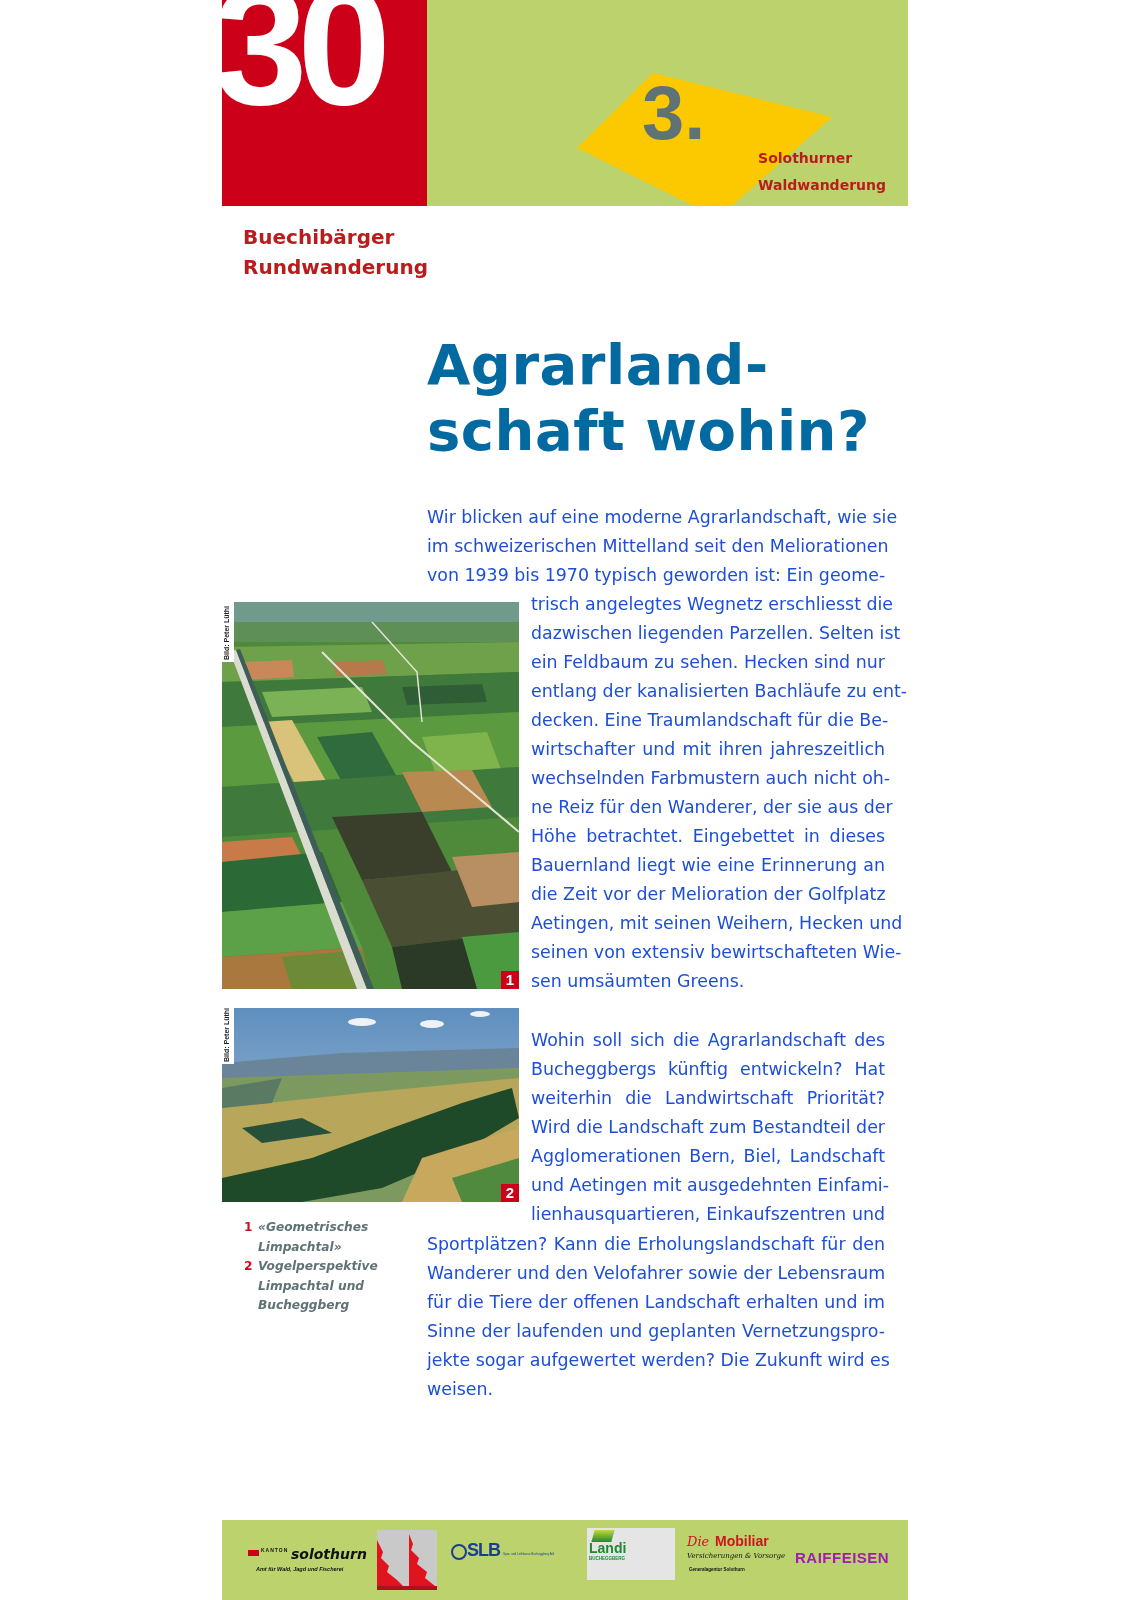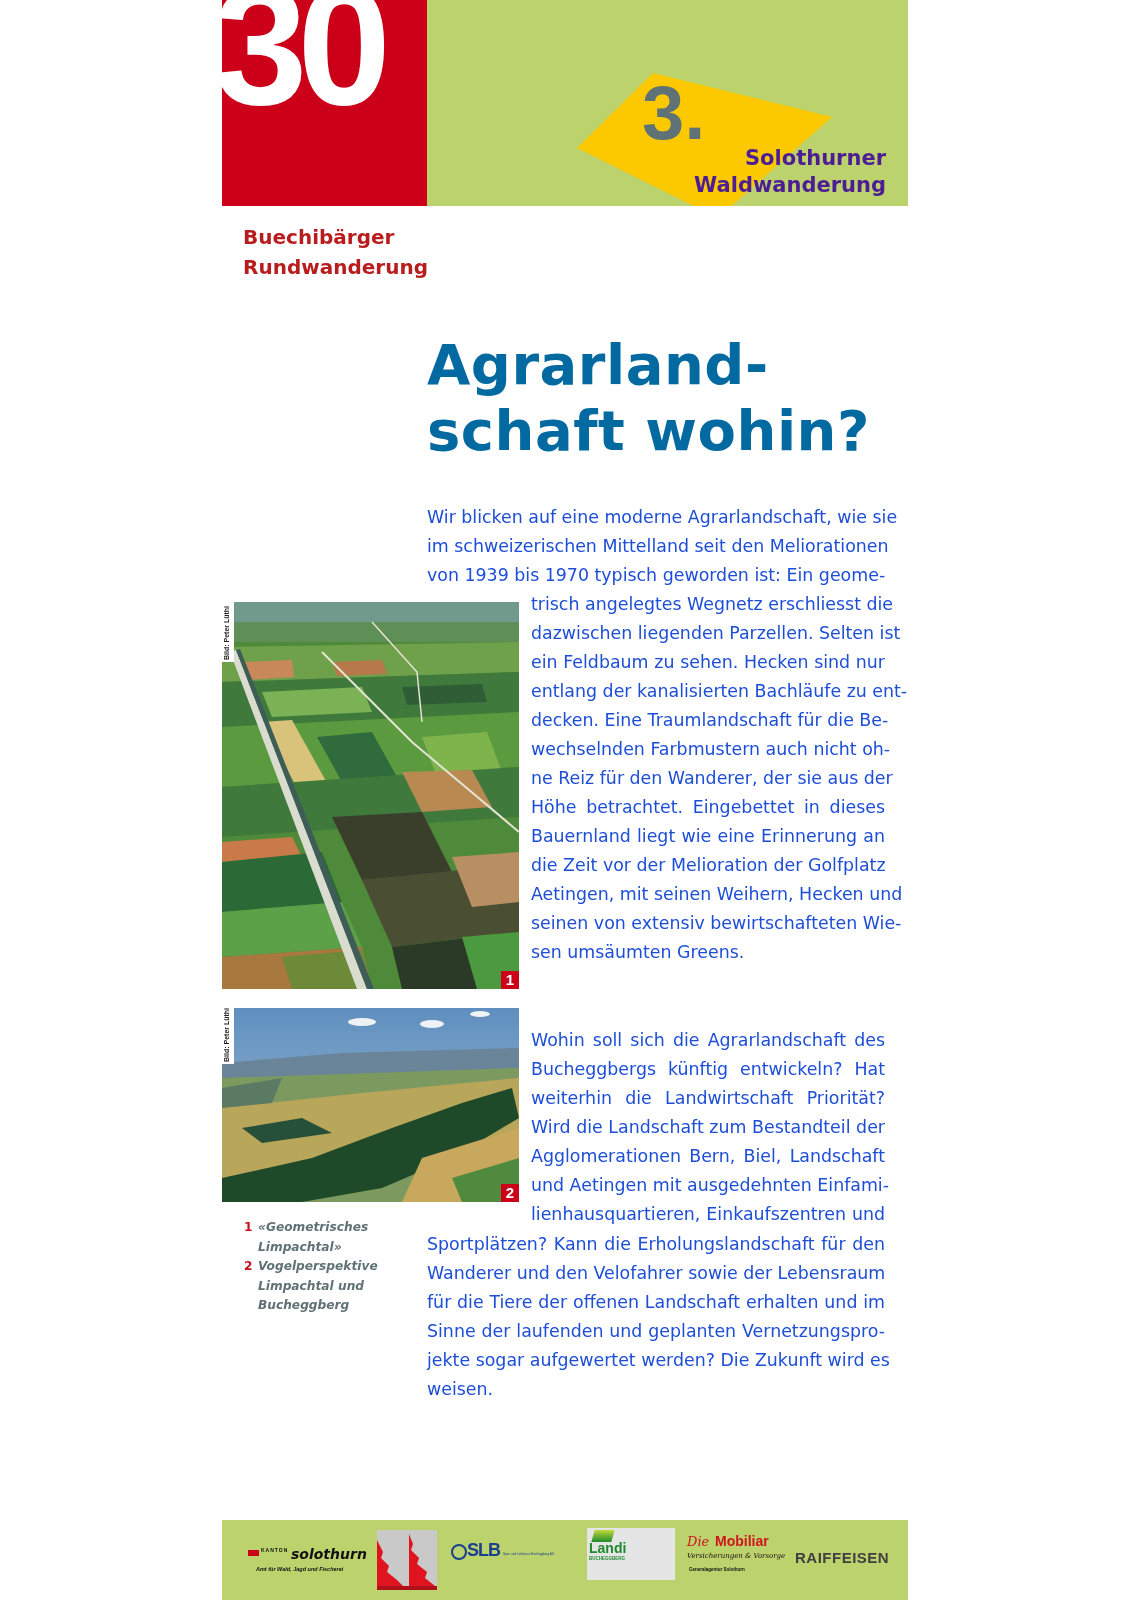--- a/index.html
+++ b/index.html
@@ -4,21 +4,21 @@
 <style>
   html, body { margin: 0; padding: 0; background: #ffffff; }
   body { width: 1131px; height: 1600px; position: relative; overflow: hidden; font-family: "DejaVu Sans", sans-serif; }
 
   .header { position: absolute; left: 222px; top: 0; width: 686px; height: 206px; background: #bcd26d; overflow: hidden; }
   .num-box { position: absolute; left: 0; top: 0; width: 205px; height: 206px; background: #cc0019; overflow: hidden; text-align: center; }
   .num-box span { position: absolute; left: -8px; top: -38px; font-family: "Liberation Sans", sans-serif; font-weight: bold; font-size: 168px; color: #ffffff; letter-spacing: -10px; line-height: 1; }
 
   .diamond { position: absolute; left: 0; top: 0; width: 686px; height: 230px; }
   .series-num { position: absolute; left: 420px; top: 75px; font-family: "Liberation Sans", sans-serif; font-weight: bold; font-size: 76px; color: #5f7275; line-height: 1; }
-  .series-text { position: absolute; right: 22px; top: 145px; text-align: right; font-family: "DejaVu Sans", sans-serif; font-weight: bold; font-size: 21px; line-height: 27px; color: #4c1d95; }
+  .series-text { position: absolute; right: 22px; top: 145px; font-family: "DejaVu Sans", sans-serif; font-weight: bold; font-size: 14px; line-height: 27px; color: #b91c1c; }
 
   .route-title { position: absolute; left: 243px; top: 222px; font-family: "DejaVu Sans", sans-serif; font-weight: bold; font-size: 20px; line-height: 30px; color: #b91c1c; }
 
   .headline { position: absolute; left: 427px; top: 332px; font-family: "DejaVu Sans", sans-serif; font-weight: bold; font-size: 56px; line-height: 66px; color: #0369a1; letter-spacing: 0.5px; }
 
   .body-text { font-family: "DejaVu Sans", sans-serif; font-size: 17.4px; line-height: 29px; color: #1d4ed8; text-align: justify; }
   .p1-top { position: absolute; left: 427px; top: 503px; width: 458px; }
   .p1-side { position: absolute; left: 531px; top: 590px; width: 354px; }
   .p2-side { position: absolute; left: 531px; top: 1026px; width: 354px; }
   .p2-bottom { position: absolute; left: 427px; top: 1230px; width: 458px; }
@@ -71,20 +71,21 @@
   <span class="line">Wir blicken auf eine moderne Agrarlandschaft, wie sie</span>
   <span class="line">im schweizerischen Mittelland seit den Meliorationen</span>
   <span class="line">von 1939 bis 1970 typisch geworden ist: Ein geome-</span>
 </div>
 <div class="body-text p1-side">
   <span class="line">trisch angelegtes Wegnetz erschliesst die</span>
   <span class="line">dazwischen liegenden Parzellen. Selten ist</span>
   <span class="line">ein Feldbaum zu sehen. Hecken sind nur</span>
   <span class="line">entlang der kanalisierten Bachläufe zu ent-</span>
   <span class="line">decken. Eine Traumlandschaft für die Be-</span>
+  <span class="line">wirtschafter und mit ihren jahreszeitlich</span>
   <span class="line">wechselnden Farbmustern auch nicht oh-</span>
   <span class="line">ne Reiz für den Wanderer, der sie aus der</span>
   <span class="line">Höhe betrachtet. Eingebettet in dieses</span>
   <span class="line">Bauernland liegt wie eine Erinnerung an</span>
   <span class="line">die Zeit vor der Melioration der Golfplatz</span>
   <span class="line">Aetingen, mit seinen Weihern, Hecken und</span>
   <span class="line">seinen von extensiv bewirtschafteten Wie-</span>
   <span class="line last">sen umsäumten Greens.</span>
 </div>
 
@@ -213,15 +214,15 @@
     <span style="position:absolute; left:2px; top:12px; font-size:14px; font-weight:bold; color:#1e8a2e; font-family:'Liberation Sans',sans-serif;">Landi</span>
     <span style="position:absolute; left:2px; top:28px; font-size:4.5px; font-weight:bold; color:#1e8a2e; font-family:'Liberation Sans',sans-serif;">BUCHEGGBERG</span>
   </div>
   <div class="logo" style="left:465px; top:14px; width:105px; height:50px;">
     <span style="position:absolute; left:0; top:0; font-size:13px; font-style:italic; color:#d0141e; font-family:'DejaVu Serif',serif;">Die</span>
     <span style="position:absolute; left:28px; top:-1px; font-size:14px; font-weight:bold; color:#d0141e; font-family:'Liberation Sans',sans-serif;">Mobiliar</span>
     <span style="position:absolute; left:0; top:18px; font-size:7px; font-style:italic; color:#111; white-space:nowrap; font-family:'DejaVu Serif',serif;">Versicherungen &amp; Vorsorge</span>
     <span style="position:absolute; left:2px; top:33px; font-size:4.5px; font-weight:bold; color:#111; white-space:nowrap; font-family:'Liberation Sans',sans-serif;">Generalagentur Solothurn</span>
   </div>
   <div class="logo" style="left:573px; top:28px; width:100px; height:20px;">
-    <span style="font-size:15px; font-weight:bold; color:#404040; font-family:'Liberation Sans',sans-serif; letter-spacing:0.5px;">RAIFFEISEN</span>
+    <span style="font-size:15px; font-weight:bold; color:#a21caf; font-family:'Liberation Sans',sans-serif; letter-spacing:0.5px;">RAIFFEISEN</span>
   </div>
 </div>
 
 </body></html>

